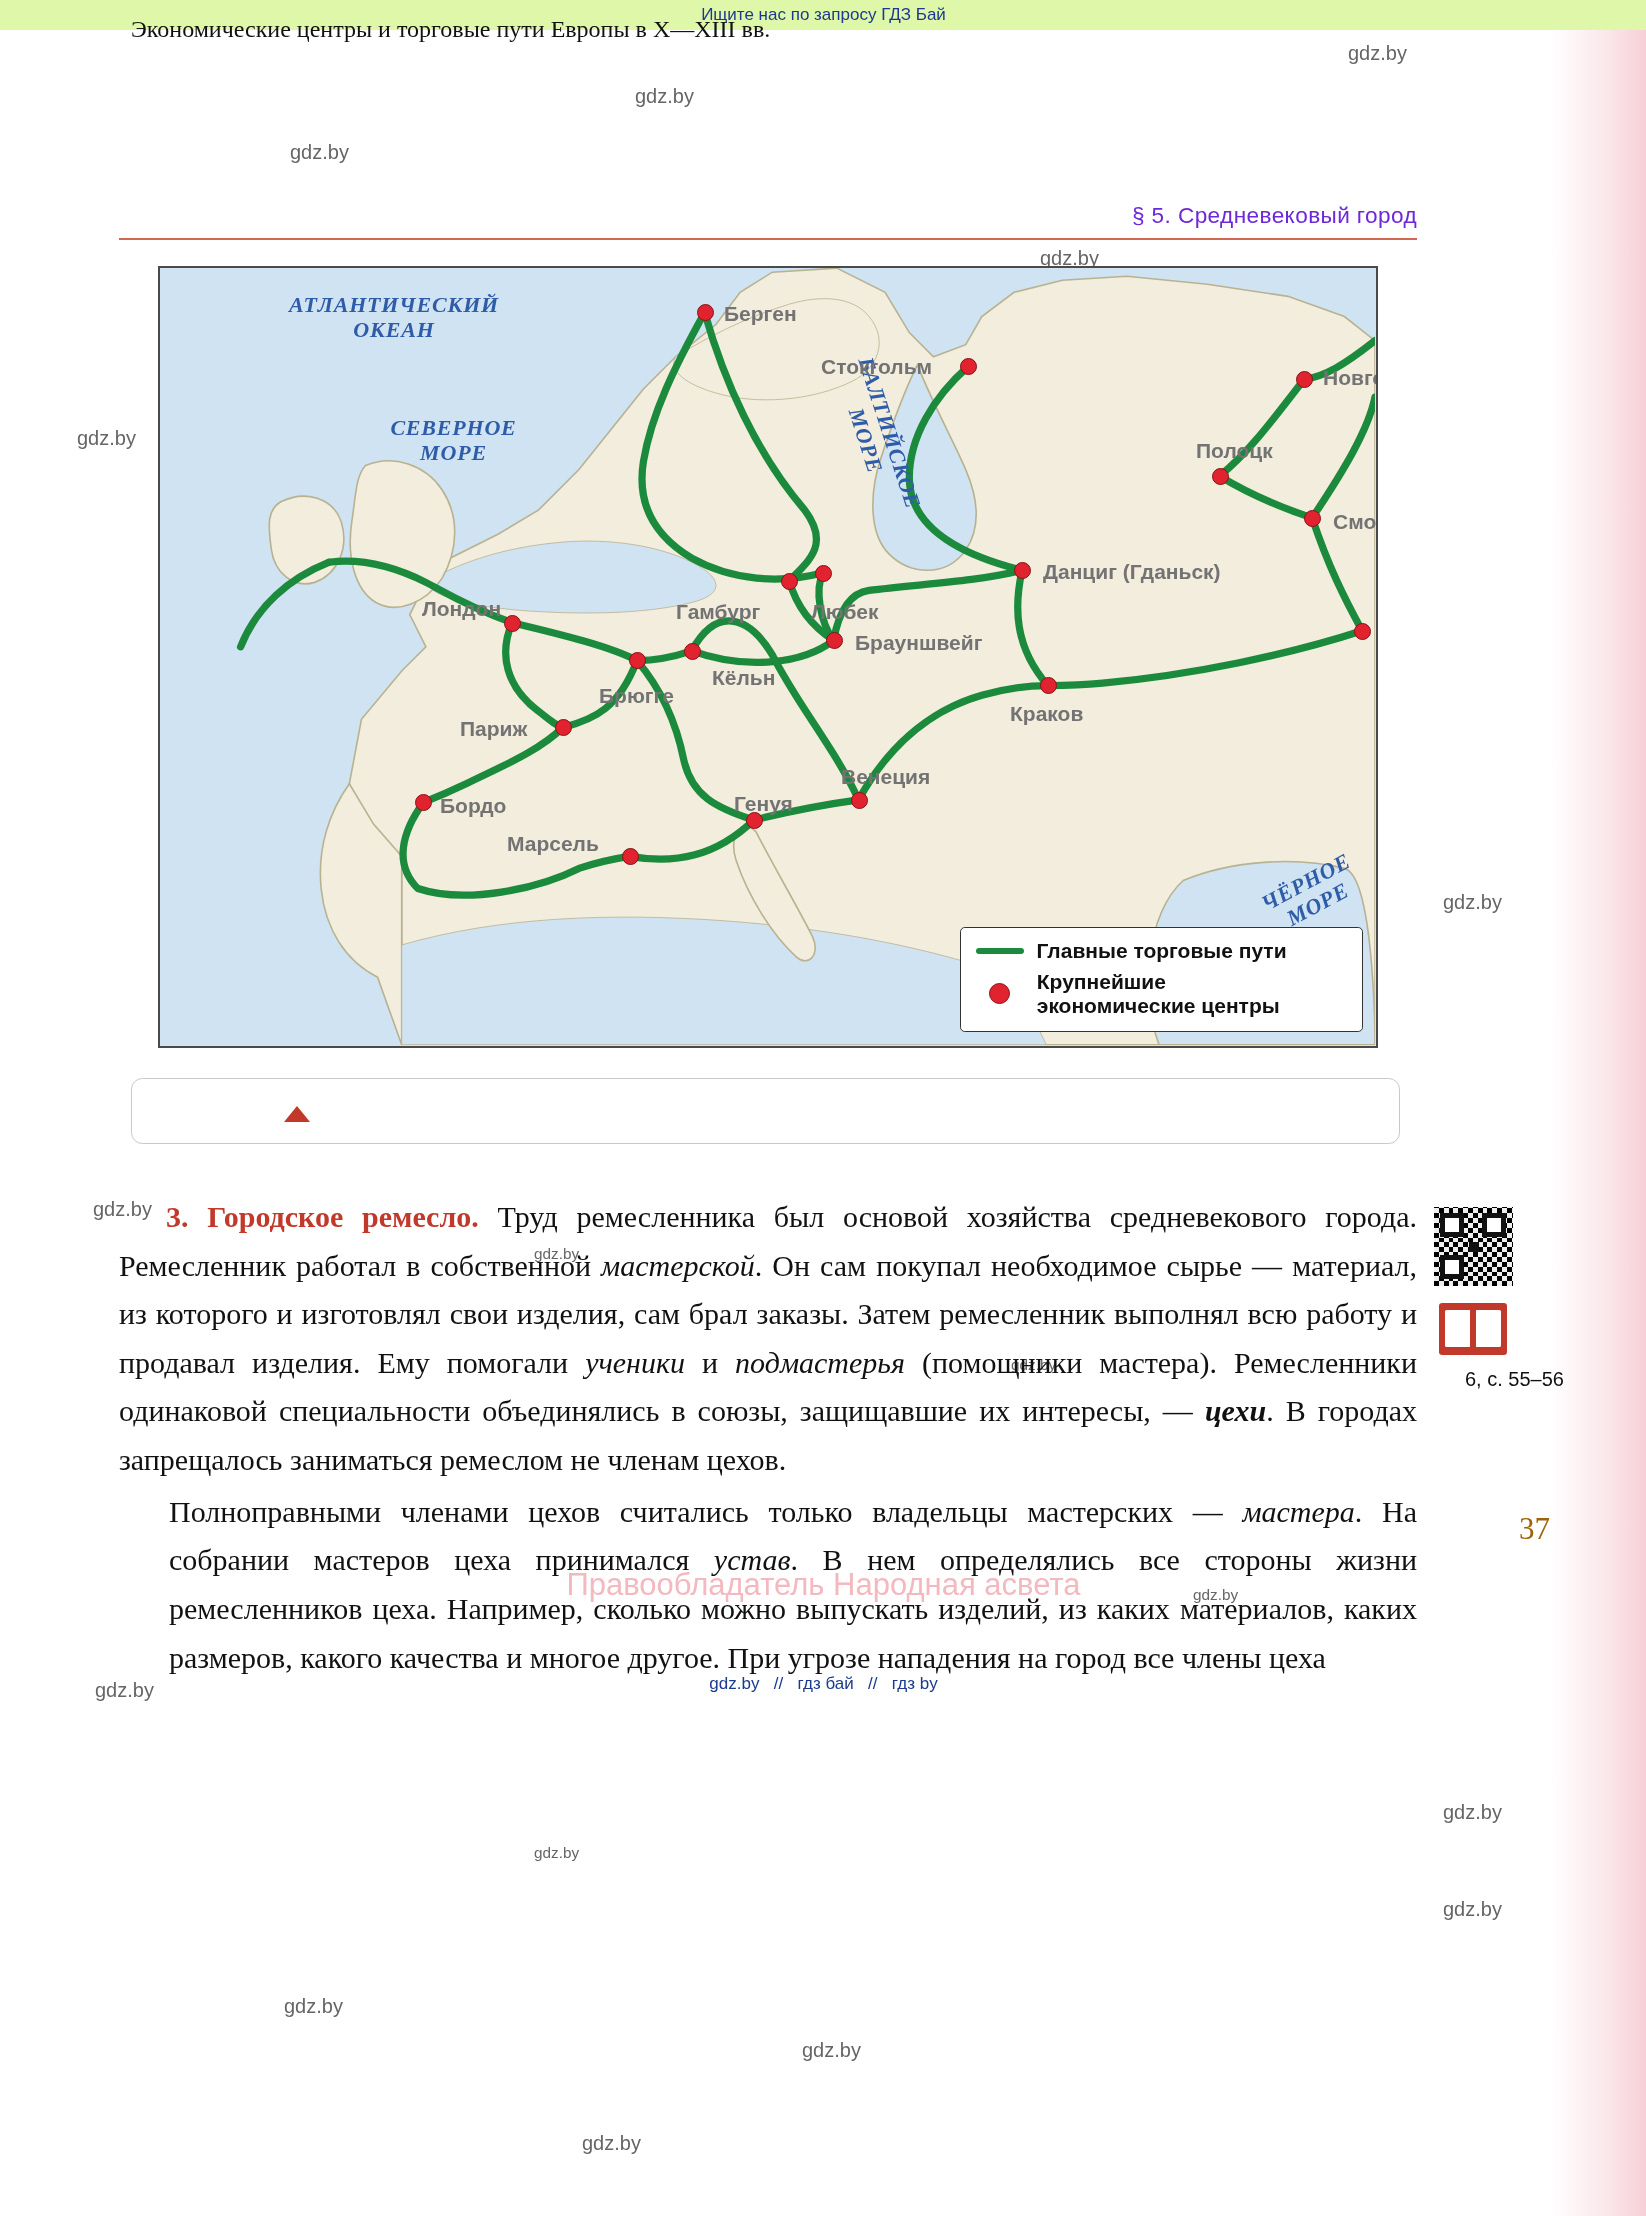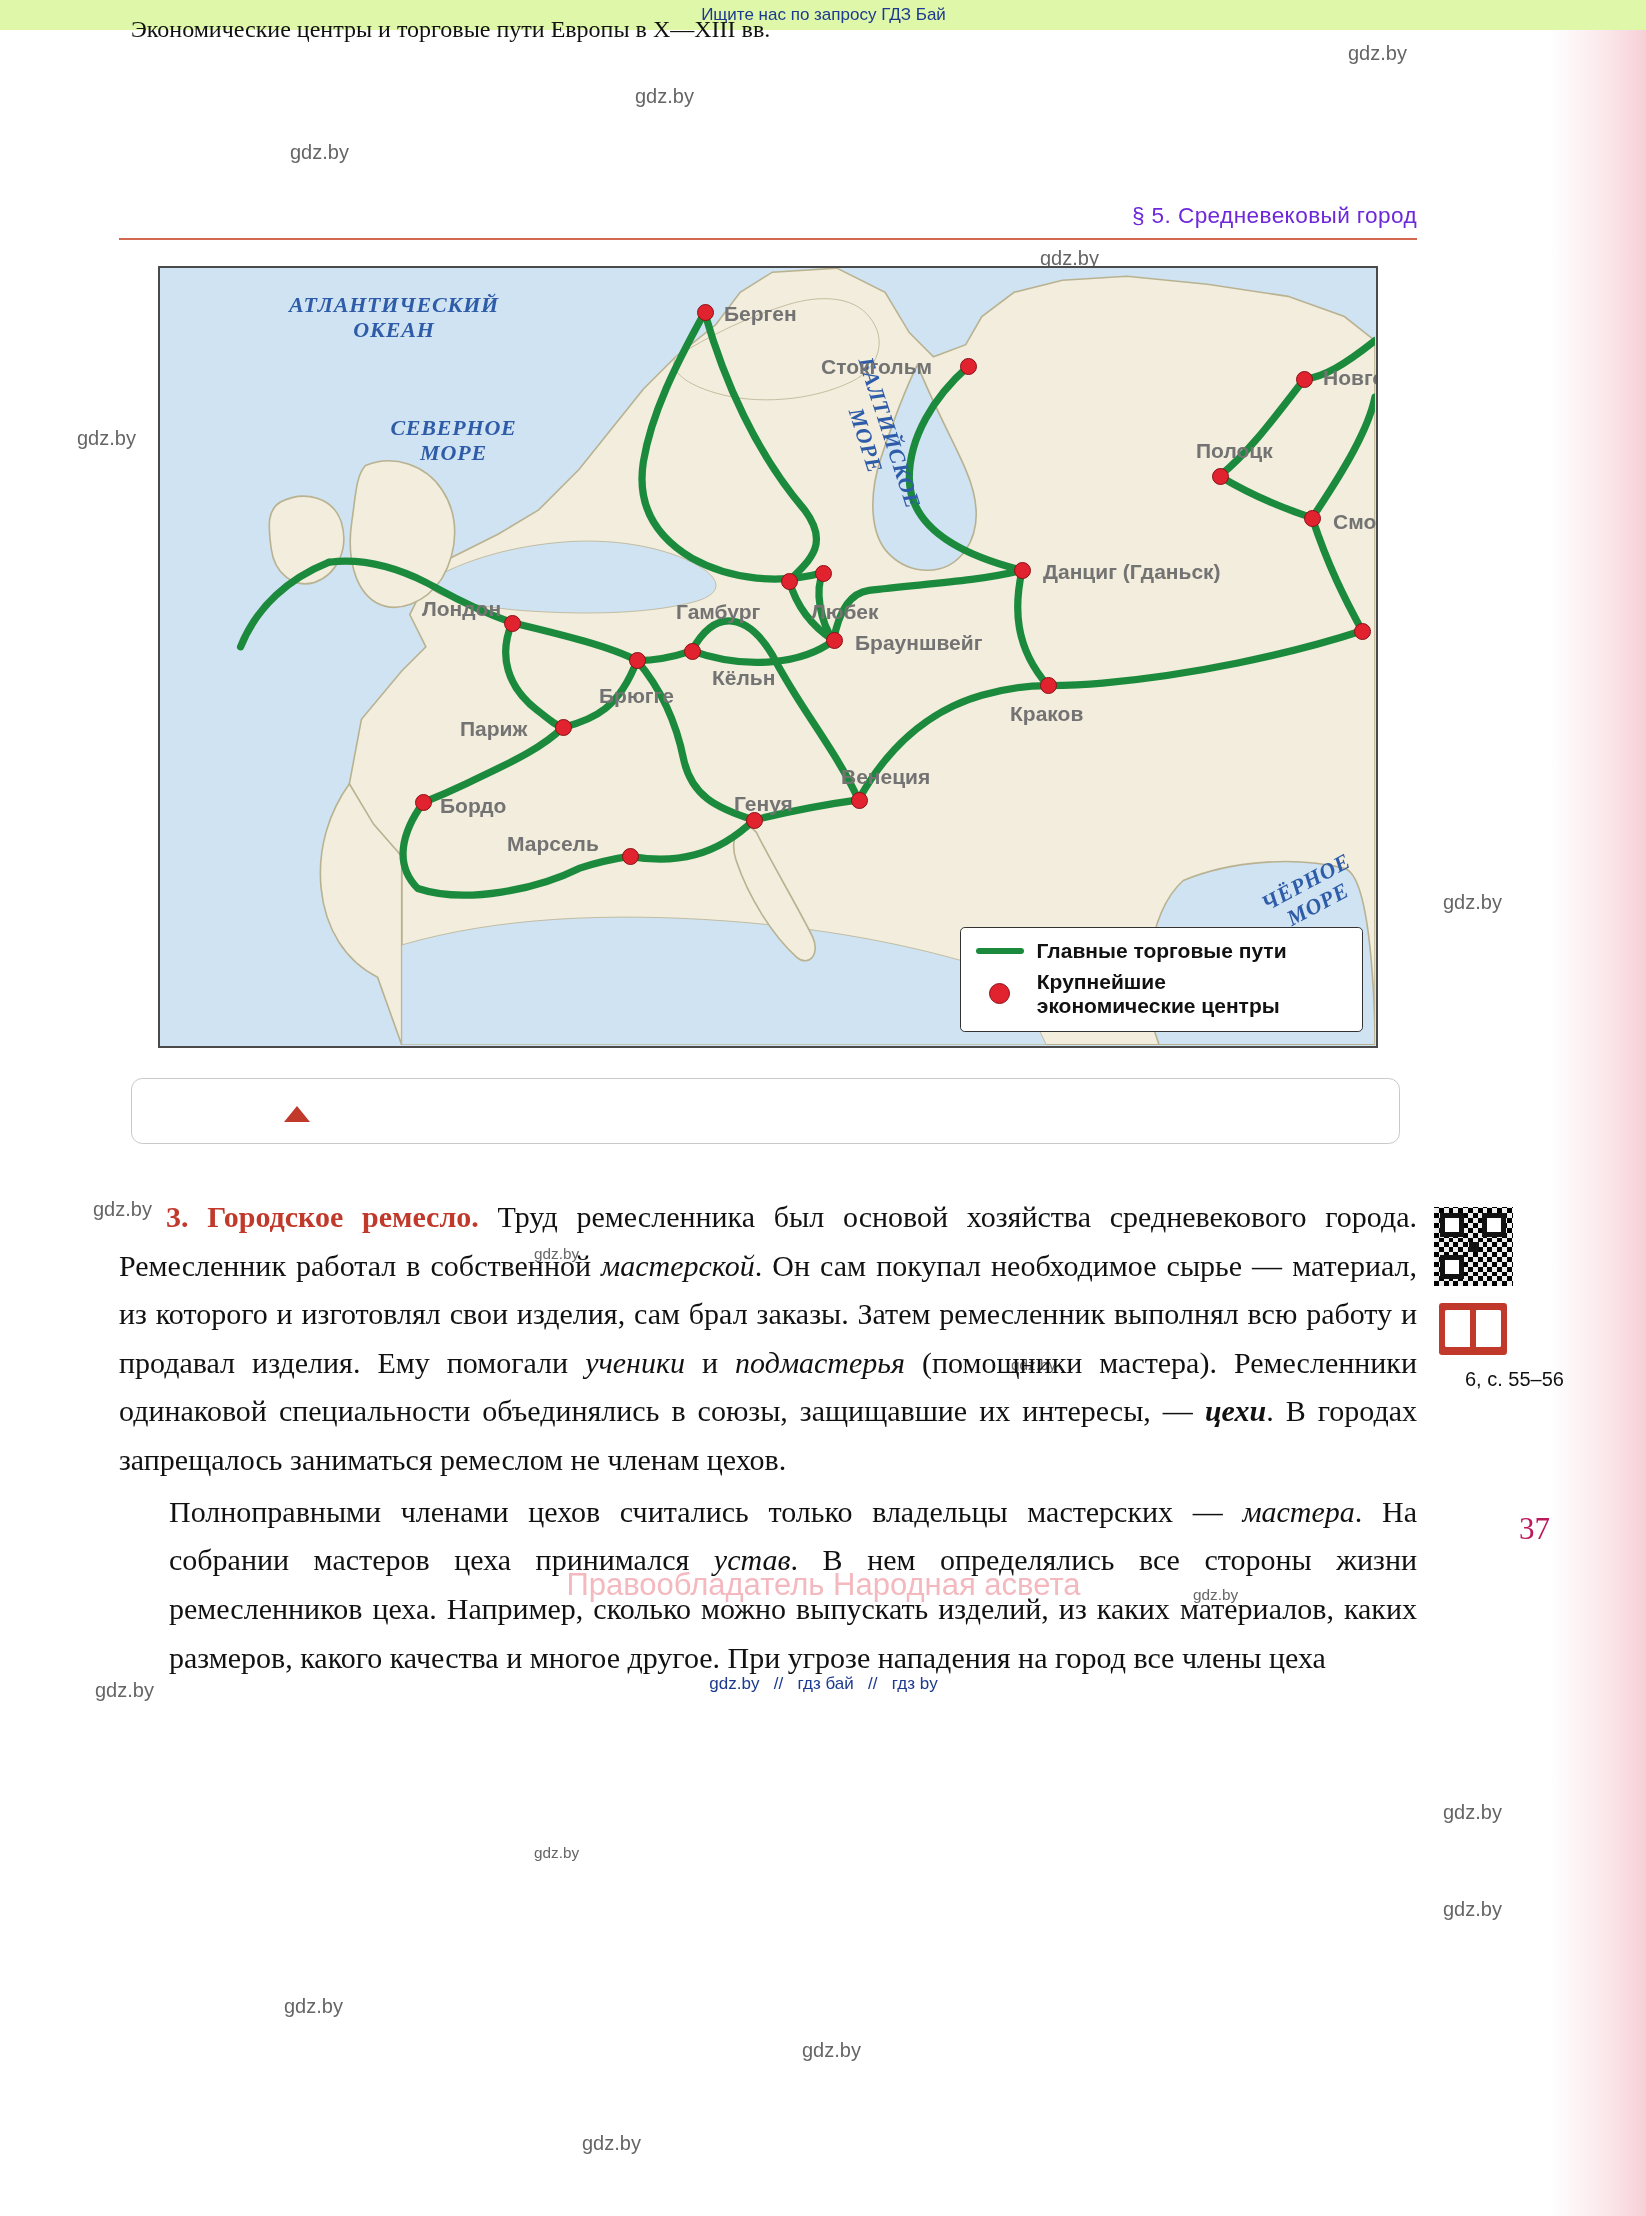--- a/index.html
+++ b/index.html
@@ -240,21 +240,21 @@
     white-space: nowrap;
     margin-left: 40px;
   }
 
   .page-num {
     position: absolute;
     right: 97px;
     bottom: 161px;
     font-family: "Liberation Serif", serif;
     font-size: 31px;
-    color: #be185d;
+    color: #a16207;
   }
   .copyright {
     position: absolute;
     left: 0; right: 0;
     bottom: 105px;
     text-align: center;
     font-family: "Liberation Sans", sans-serif;
     font-size: 31px;
     color: #f4b8bf;
   }

